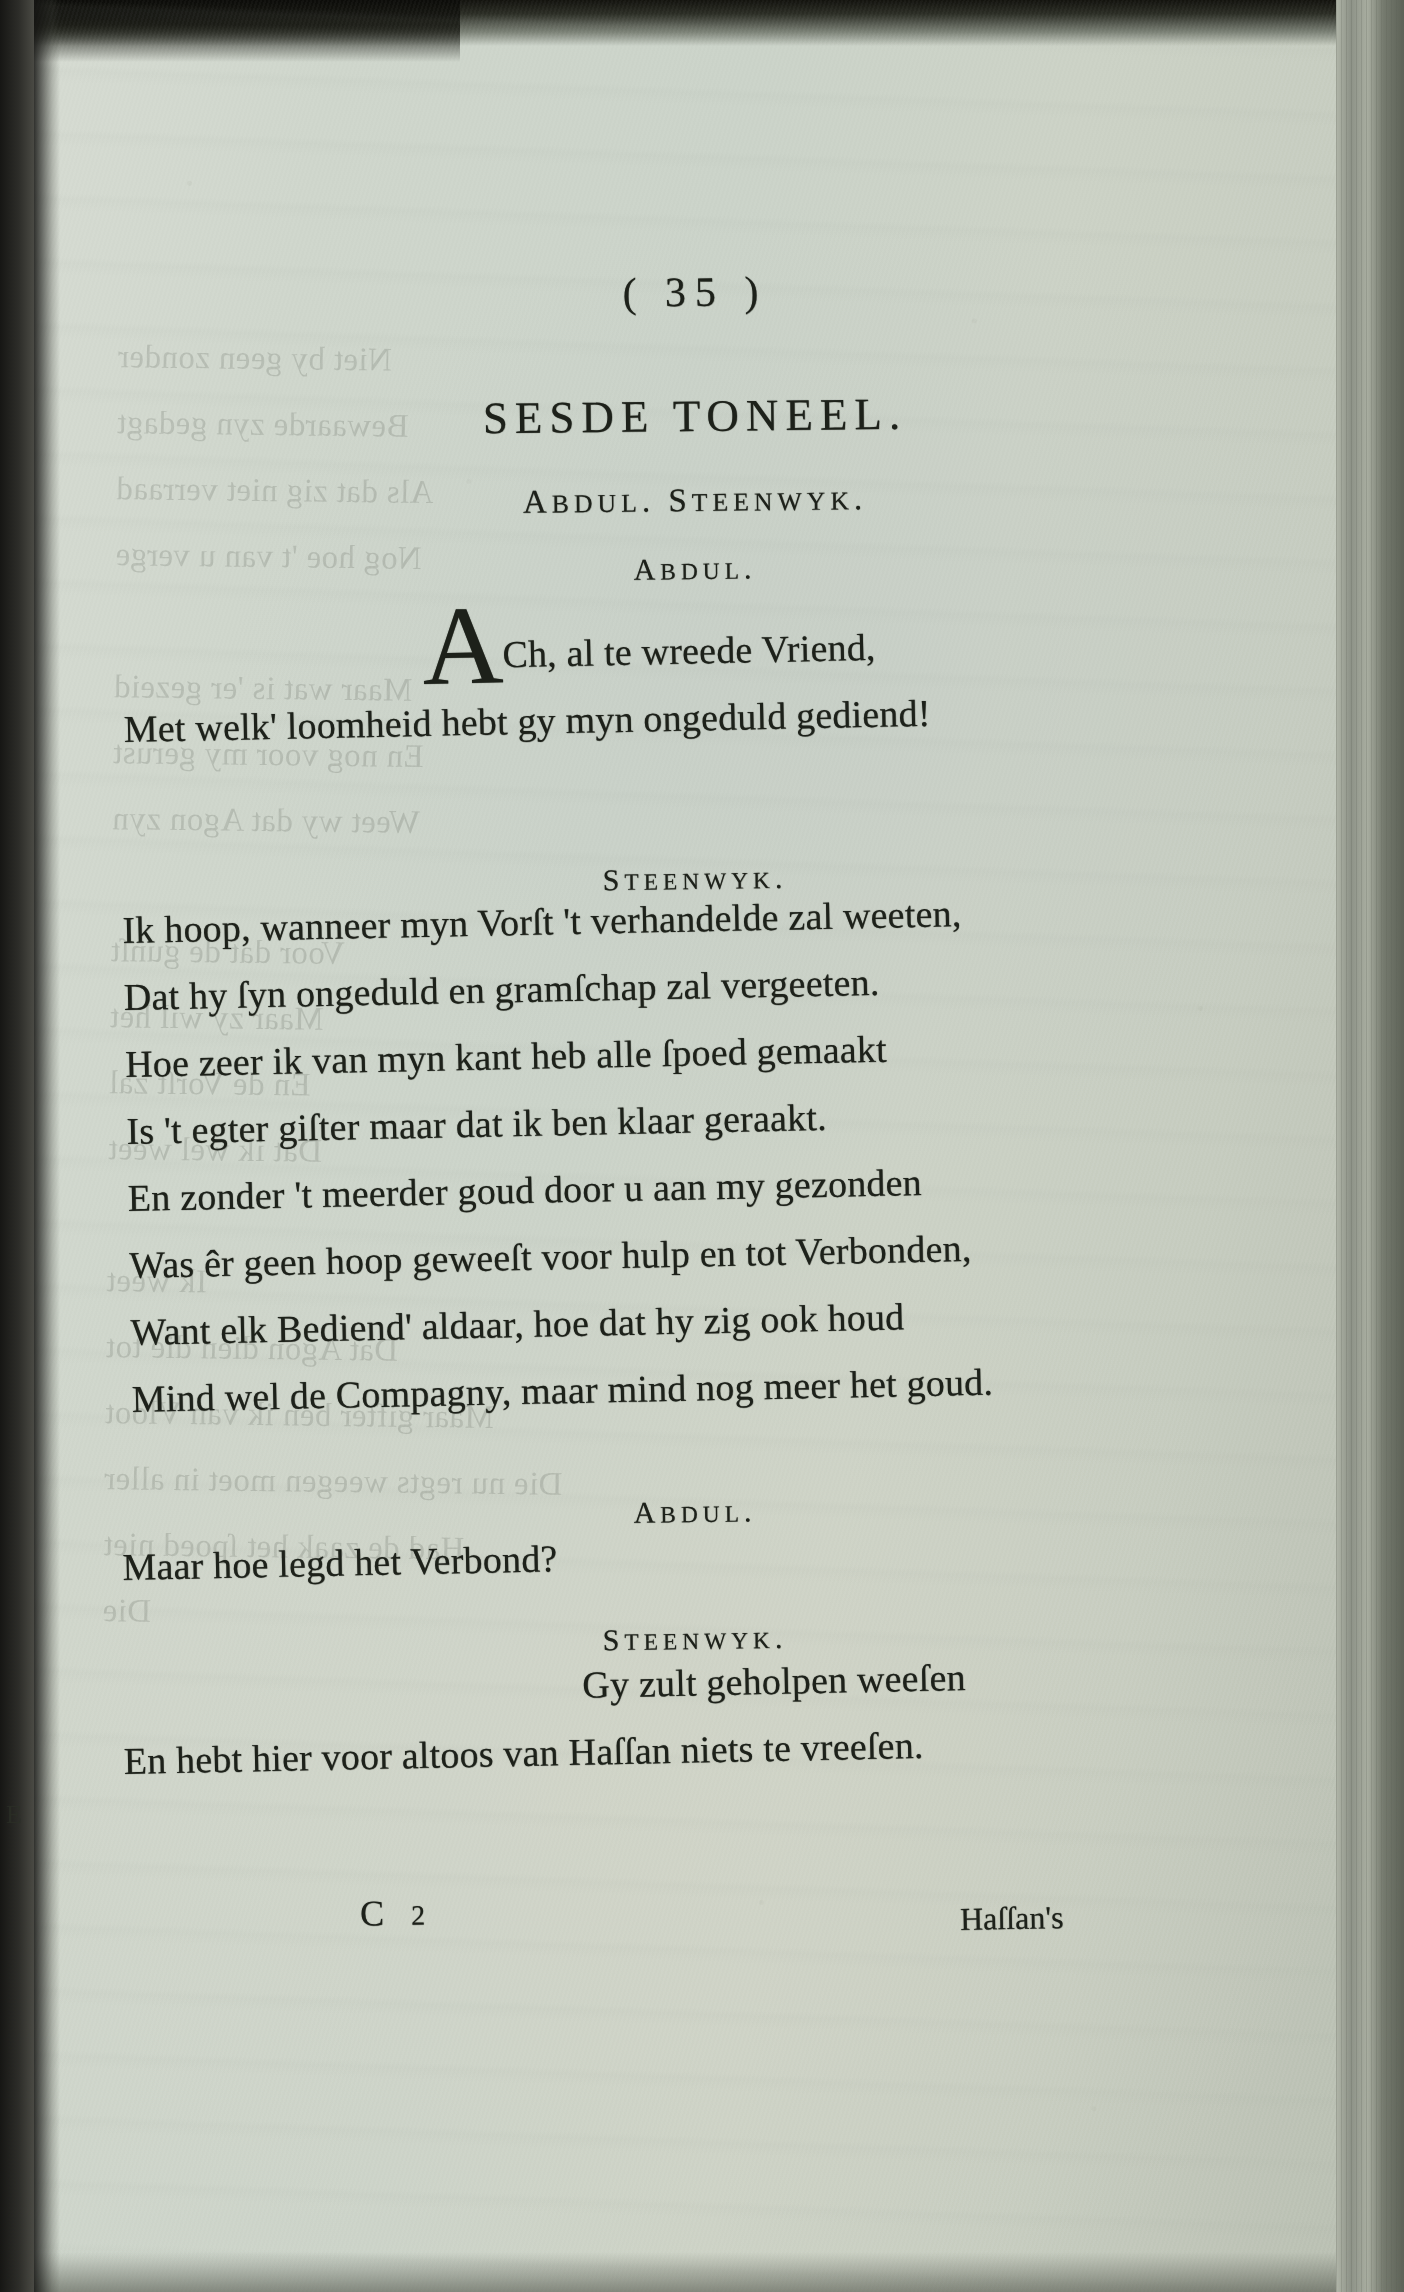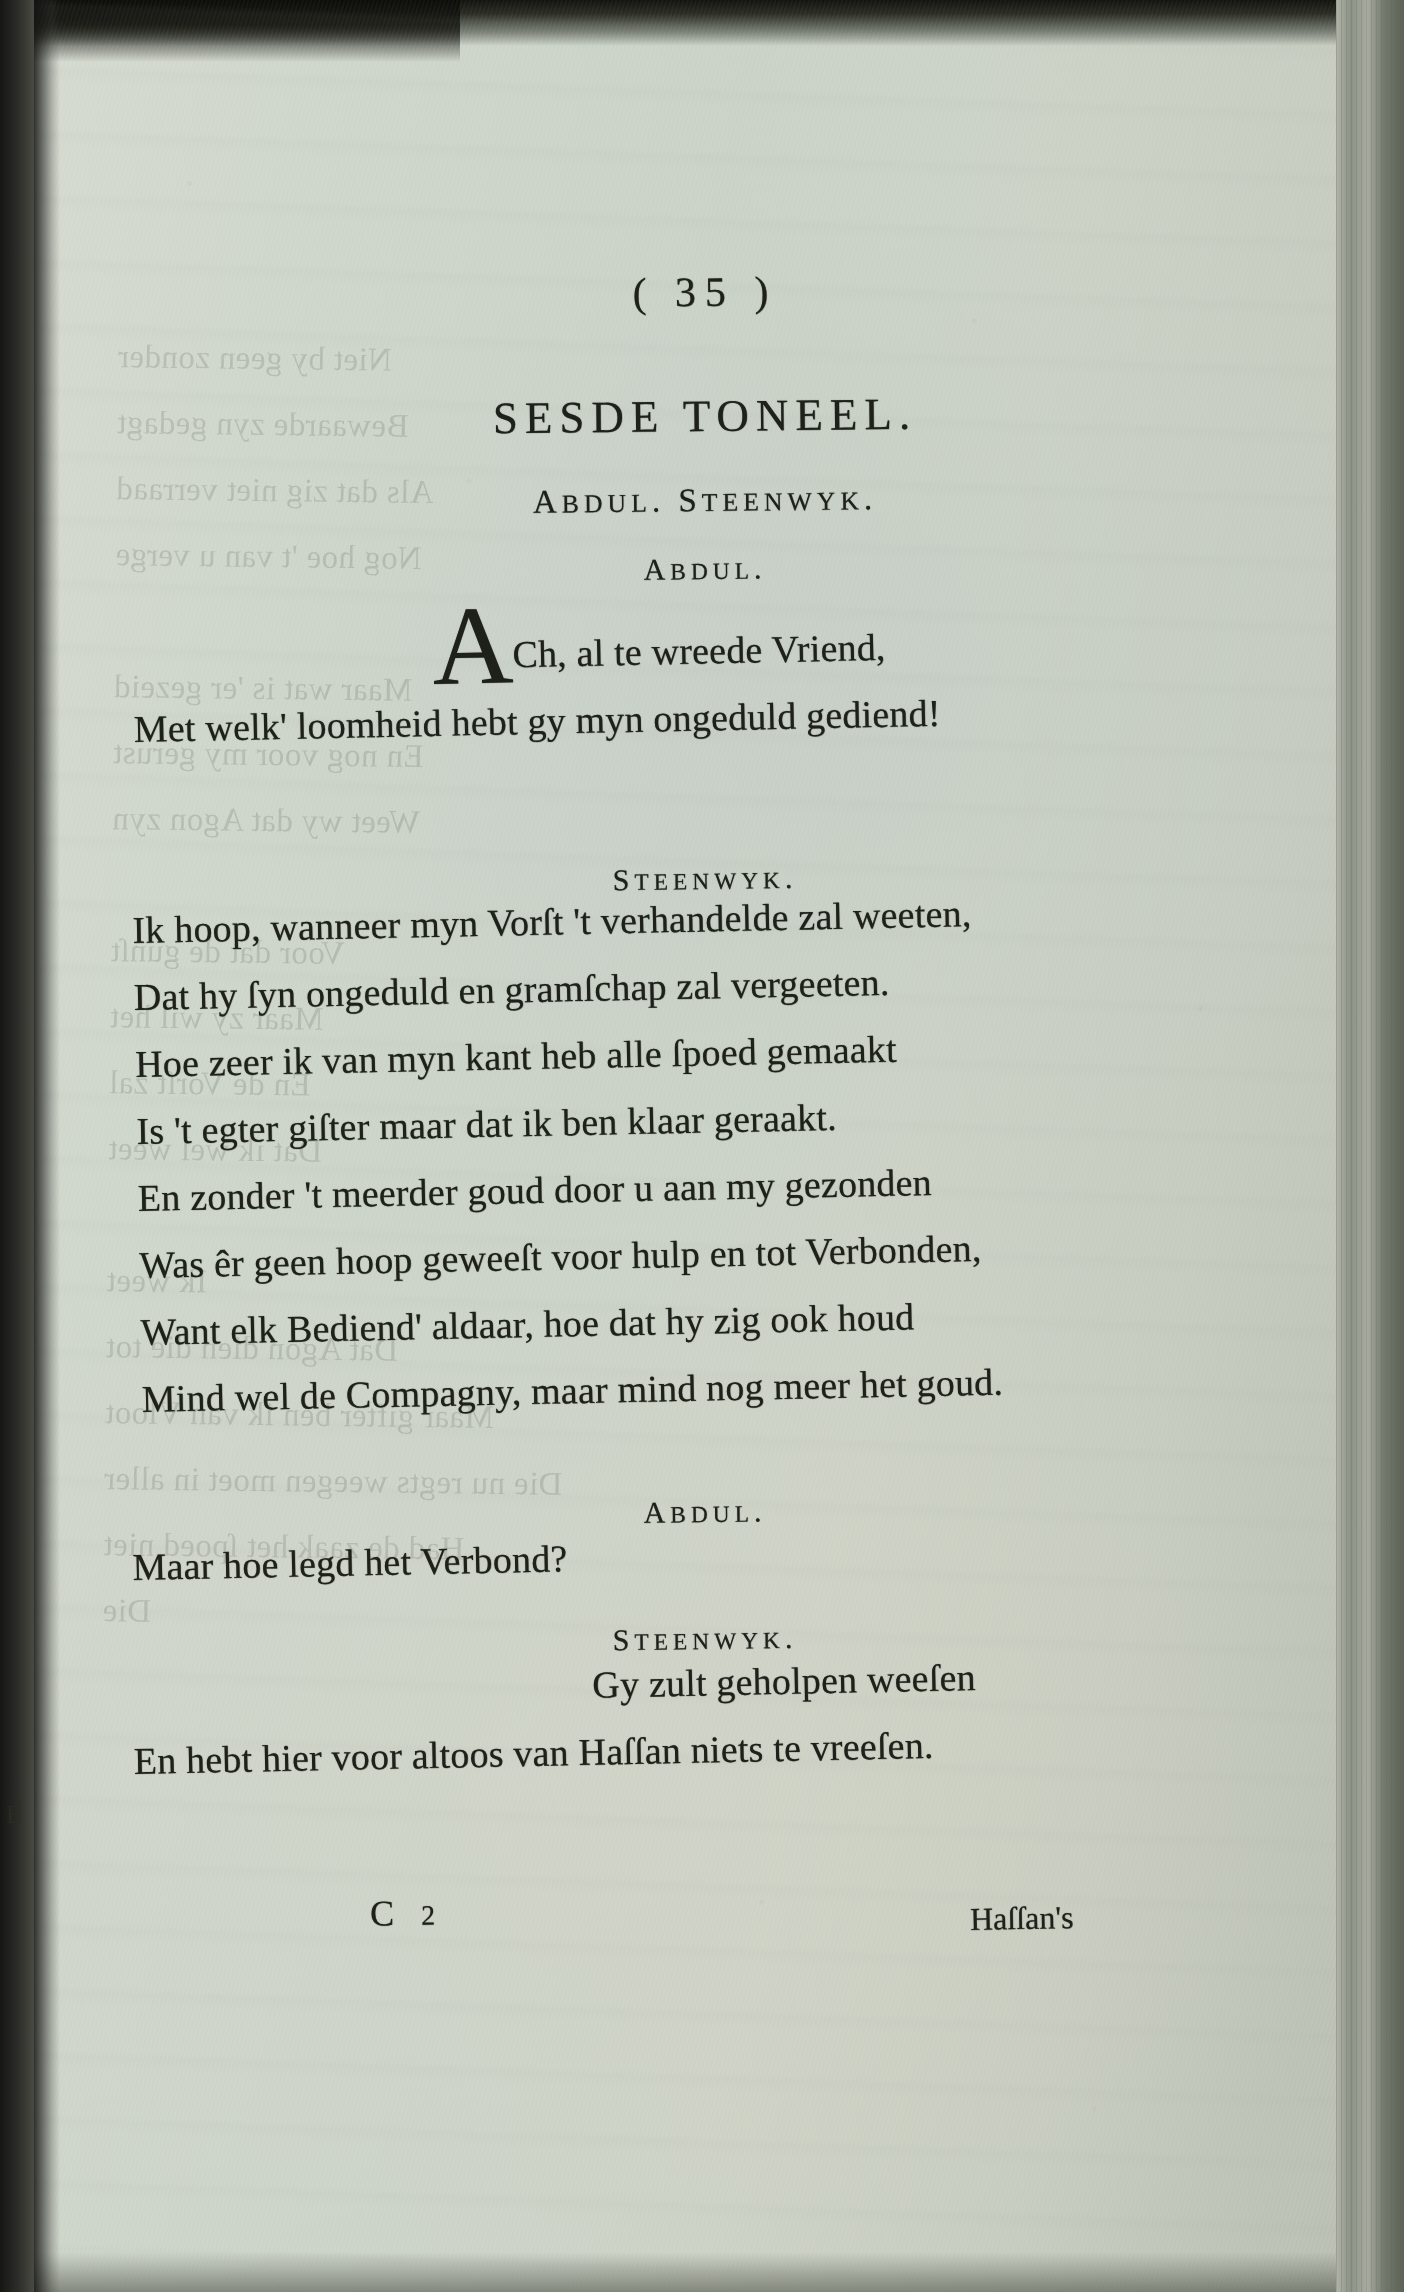--- a/index.html
+++ b/index.html
@@ -145,21 +145,21 @@
     font-family: "Liberation Serif", serif;
     pointer-events: none;
     white-space: nowrap;
     text-align: right;
   }
   .showthrough div { letter-spacing: .4px; }
 
   
   .content {
     position: absolute;
-    left: 40px; top: 0;
+    left: 30px; top: 0;
     width: 1330px; height: 1613px;
     z-index: 9;
     color: #20241d;
   }
 
   .ink {
     color: #1d211a;
     text-shadow: 0 0 1.1px rgba(40,44,36,.55), 0.4px 0.4px 0.6px rgba(60,64,54,.35);
   }
 

